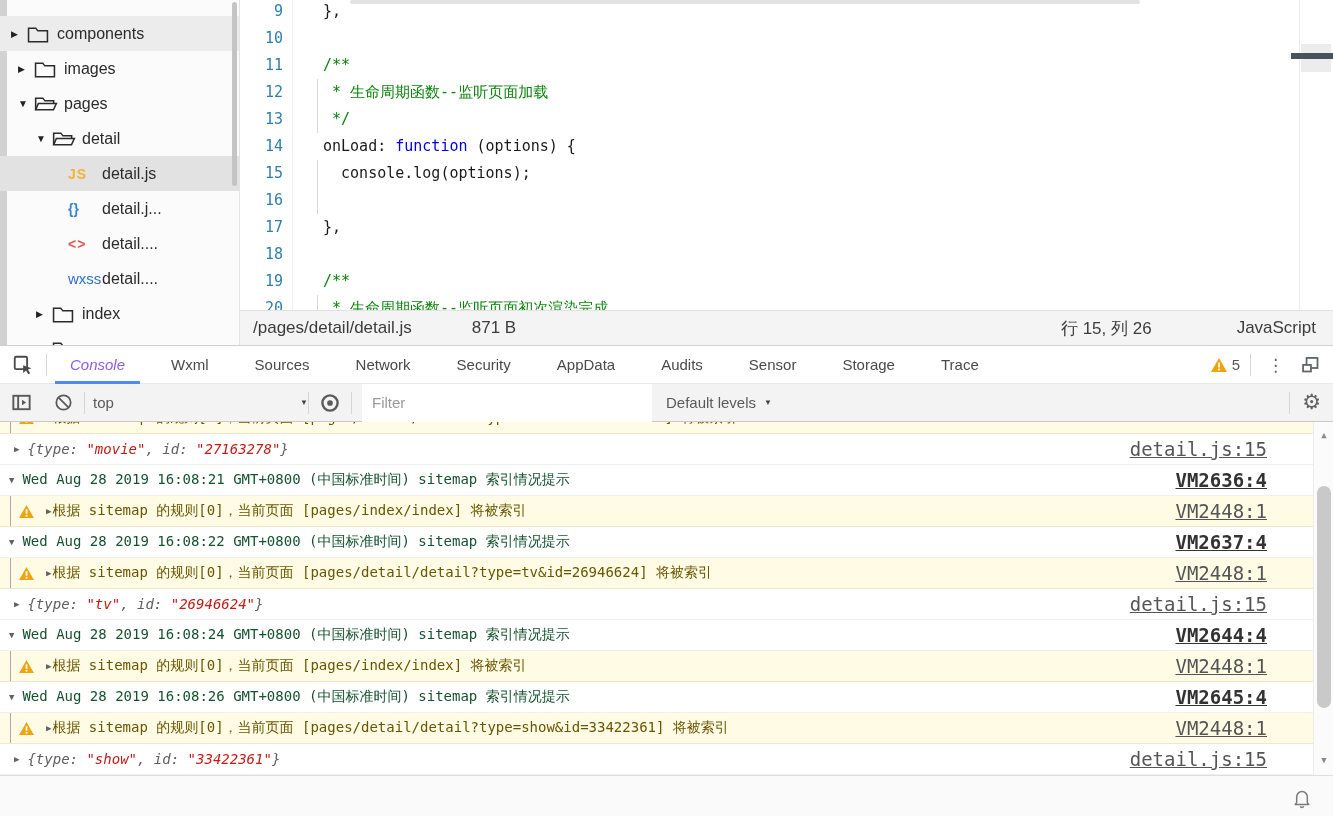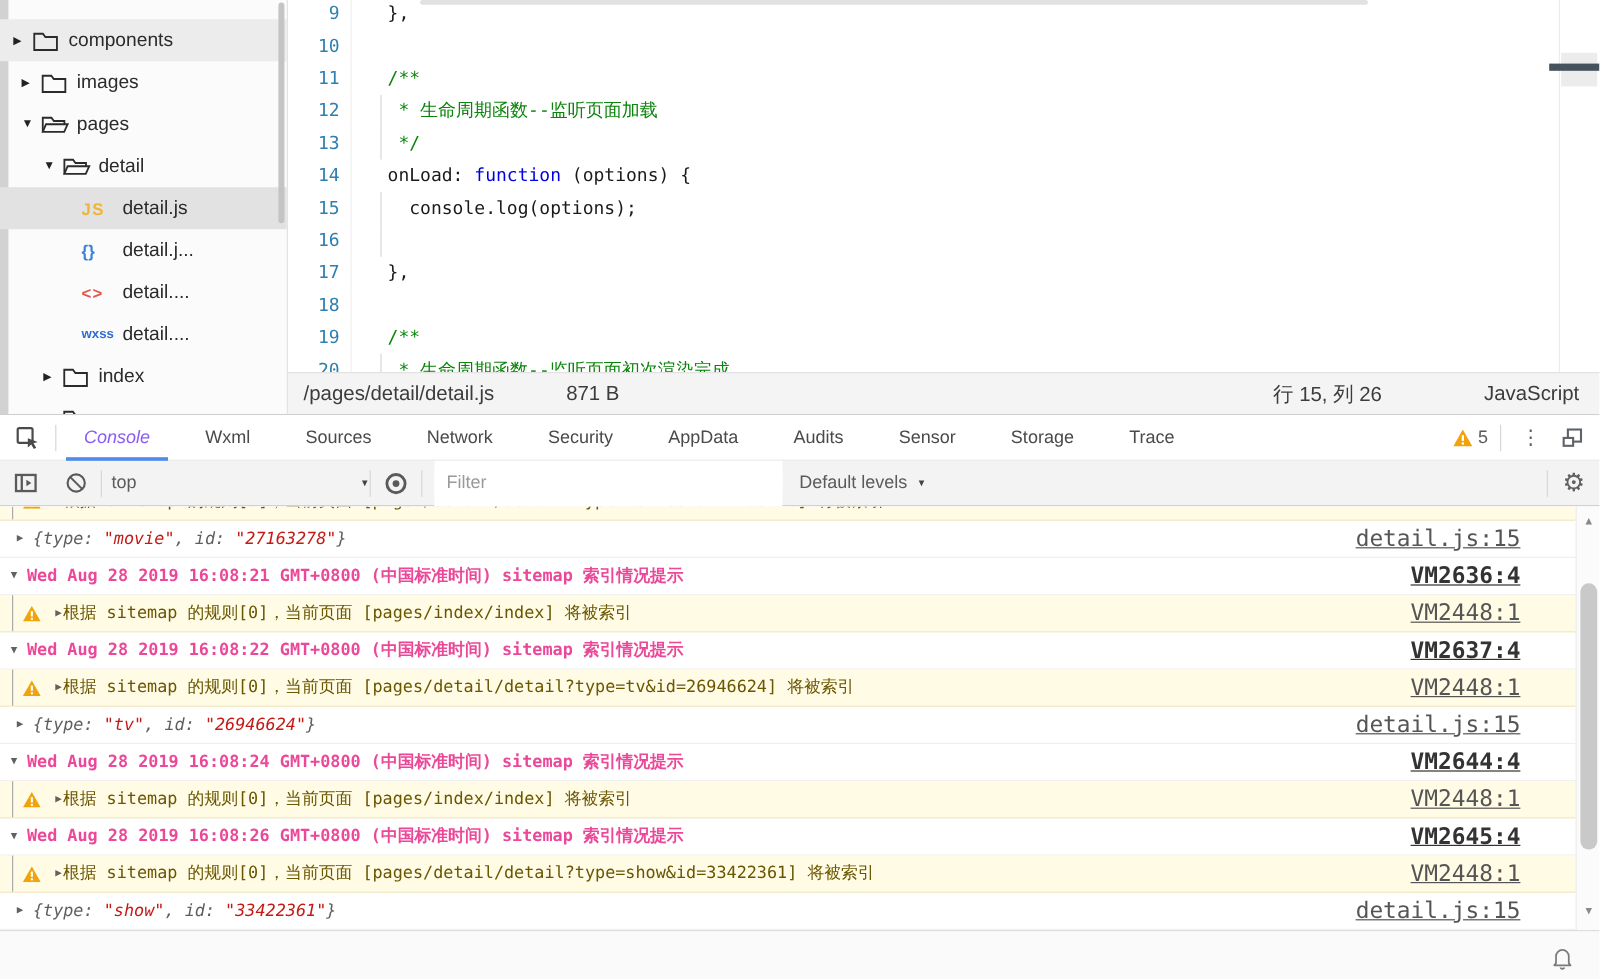--- a/index.html
+++ b/index.html
@@ -16,21 +16,21 @@
   .tree-row.selected { background:#e2e2e2; }
   .d1 { padding-left:18px; } .d2 { padding-left:36px; } .d3 { padding-left:68px; }
   .arrow { width:16px; font-size:9px; color:#222; flex:0 0 16px; text-align:left; }
   .arrow.right::before { content:"▶"; }
   .arrow.down::before  { content:"▼"; font-size:10px; }
   .ficon { width:30px; flex:0 0 30px; display:flex; align-items:center; }
   .fbadge { width:34px; flex:0 0 34px; font-weight:bold; text-align:left; }
   .fbadge.js   { color:#f1b43a; font-size:14px; letter-spacing:1px; }
   .fbadge.json { color:#3b82d4; font-size:14px; }
   .fbadge.wxml { color:#e2574c; font-size:14px; letter-spacing:1px; }
-  .fbadge.wxss { color:#2e6dd2; font-size:11px; font-weight:bold; }
+  .fbadge.wxss { color:#2e6dd2; font-size:15px; font-weight:normal; }
   .tree-label { white-space:nowrap; }
   .side-scroll { position:absolute; right:2px; top:2px; width:5px; height:184px; background:#c4c4c4; border-radius:3px; }
 
   
   .editor { position:absolute; left:240px; top:0; width:1093px; height:310px; background:#fff; overflow:hidden;
     font-family:"DejaVu Sans Mono","Liberation Mono",monospace; font-size:15px; }
   .hscroll-thumb { position:absolute; left:110px; top:0; width:790px; height:4px; background:#e2e2e2; border-radius:2px; }
   .lines { position:absolute; left:0; top:-2px; right:36px; }
   .line { display:flex; height:27px; line-height:27px; }
   .gutter { flex:0 0 52px; text-align:right; padding-right:9px; color:#2f7fae; }
@@ -83,21 +83,21 @@
   .crow { position:relative; height:31px; display:flex; align-items:center; border-bottom:1px solid #f0f0f0; padding-right:46px; }
   .crow.warn { background:#fffbe5; border-bottom-color:#f0e9c8; color:#6a5600; }
   .crow.clip { height:12px; overflow:hidden; }
   .crow.clip .clipinner { margin-top:-20px; }
   .tri { font-size:9px; color:#616161; flex:0 0 auto; cursor:pointer; }
   .tri.r::before { content:"▶"; } .tri.d::before { content:"▼"; }
   .crow.obj .tri { margin-left:14px; }
   .crow.group .tri { margin-left:9px; }
   .objtext { margin-left:8px; font-style:italic; color:#5e5e5e; white-space:pre; }
   .objtext .red { color:#c41a16; }
-  .gtext { margin-left:8px; font-weight:bold; color:#ec4899; white-space:pre; }
+  .gtext { margin-left:8px; font-weight:normal; color:#14532d; white-space:pre; }
   .wguide { position:absolute; left:10px; top:0; bottom:0; border-left:1px solid #ababab; }
   .crow.warn .wicon { margin-left:19px; display:flex; }
   .crow.warn .tri { margin-left:12px; }
   .wtext { margin-left:1px; white-space:pre; }
   .srclink { margin-left:auto; color:#555; text-decoration:underline; font-size:19px; cursor:pointer; white-space:nowrap; }
   .srclink.bold { font-weight:bold; color:#333; }
   .log-scroll { position:absolute; right:0; top:0; width:20px; height:353px; background:#fbfbfb; border-left:1px solid #ececec; }
   .ls-up, .ls-down { position:absolute; left:0; width:20px; text-align:center; font-size:9px; color:#8a8a8a; cursor:pointer; }
   .ls-up { top:8px; } .ls-down { bottom:10px; }
   .ls-up::before { content:"▲"; } .ls-down::before { content:"▼"; }

